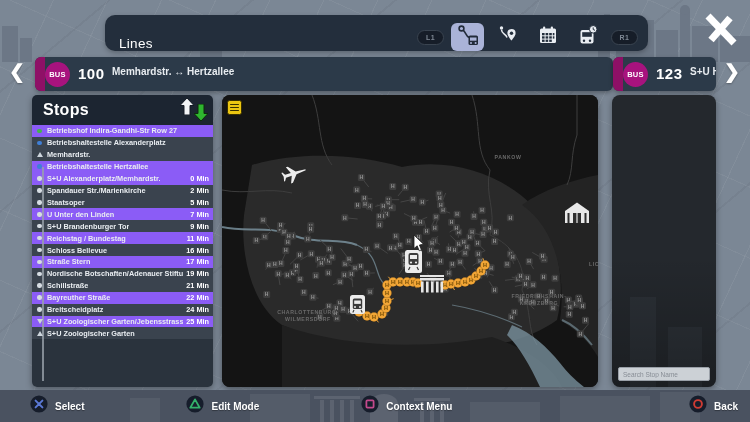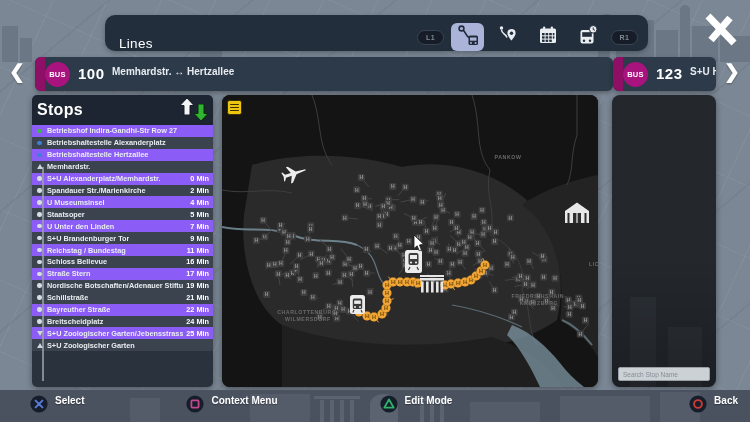--- a/index.html
+++ b/index.html
@@ -40,21 +40,21 @@
   .line-badge { position:absolute; left:10px; top:4.5px; width:25px; height:25px; border-radius:50%;
     background:#a8137e; color:#fff; font-size:7.5px; font-weight:bold; display:flex;
     align-items:center; justify-content:center; letter-spacing:.3px; }
   .line-number { position:absolute; left:43px; top:8px; color:#fff; font-size:15px; font-weight:bold; letter-spacing:.5px; }
   .line-route { position:absolute; left:77px; top:9px; color:#e8ecf0; font-size:10px; font-weight:bold; white-space:nowrap; }
 
   
   .stops-panel { position:absolute; left:32px; top:95px; width:181px; height:292px; z-index:3;
     border-radius:5px; overflow:hidden; box-shadow:0 2px 6px rgba(0,0,0,.35); }
   .stops-header { height:30px; background:#1c2531; display:flex; align-items:center;
-    padding-left:5px; position:relative; }
+    padding-left:11px; position:relative; }
   .stops-title { color:#fff; font-size:16px; font-weight:bold; letter-spacing:.3px; }
   .sort-arrows { position:absolute; right:5px; top:2px; width:32px; height:27px; }
   .sort-arrows .up { position:absolute; right:14px; top:1px; }
   .sort-arrows .down { position:absolute; right:0; top:7px; }
   .stops-list { position:relative; height:262px; background:#2a333d; }
   .stops-route-line { position:absolute; left:10px; width:1.5px; background:#98a1aa; opacity:.8; z-index:2; }
   .stop-row { height:11.909px; display:flex; align-items:center; padding-right:4px; position:relative; }
   .stop-row.odd { background:#8b5cf6; }
   .stop-row.even { background:#3a434e; }
   .marker { width:15px; flex:0 0 15px; display:flex; align-items:center; justify-content:center; z-index:3; }
@@ -84,21 +84,21 @@
   .search-input { position:absolute; left:6px; bottom:6px; width:92px; height:14px;
     background:#ccd1d6; border:1px solid #9aa0a8; border-radius:2px; font-size:6.5px;
     padding:0 4px; color:#4a5058; font-family:"Liberation Sans", sans-serif; }
   .search-input::placeholder { color:#878d95; }
 
   
   .bottom-bar { position:absolute; left:0; top:390px; width:750px; height:32px; background:#4a5260; z-index:5; }
   .bar-skyline { position:absolute; inset:0; }
   .hints-left { position:absolute; left:30px; top:0; bottom:0; display:flex; align-items:center; gap:102px; }
   .hints-right { position:absolute; right:12px; top:0; bottom:0; display:flex; align-items:center; }
-  .hint { display:flex; gap:7px; }
+  .hint { display:flex; align-items:center; gap:7px; }
   .hlabel { color:#fff; font-size:10px; font-weight:bold; text-shadow:0 1px 1px rgba(0,0,0,.35); white-space:nowrap; }
 </style>
 </head>
 <body>
 
 <div class="bg-pattern"></div>
 
 <svg class="bg-skyline" viewBox="0 0 750 62">
   <g fill="#6c7786">
     <rect x="2" y="26" width="16" height="36"></rect>
@@ -233,54 +233,47 @@
         <span class="sname">Betriebshof Indira-Gandhi-Str Row 27</span>
         <span class="stime"></span>
       </div>
       <div class="stop-row even">
         <span class="marker">
           <span class="dot-blue"></span>
         </span>
         <span class="sname">Betriebshaltestelle Alexanderplatz</span>
         <span class="stime"></span>
       </div>
+      <div class="stop-row even">
+        <span class="marker">
+          <span class="triangle-up"></span>
+        </span>
+        <span class="sname">Memhardstr.</span>
+        <span class="stime"></span>
+      </div>
       <div class="stop-row odd">
         <span class="marker">
           <span class="dot-blue"></span>
         </span>
         <span class="sname">Betriebshaltestelle Hertzallee</span>
         <span class="stime"></span>
       </div>
-      <div class="stop-row even">
-        <span class="marker">
-          <span class="triangle-up"></span>
-        </span>
-        <span class="sname">Memhardstr.</span>
-        <span class="stime"></span>
-      </div>
       <div class="stop-row odd">
         <span class="marker">
           <span class="dot-white"></span>
         </span>
         <span class="sname">S+U Alexanderplatz/Memhardstr.</span>
         <span class="stime">0 Min</span>
       </div>
       <div class="stop-row even">
         <span class="marker">
           <span class="dot-white"></span>
         </span>
         <span class="sname">Spandauer Str./Marienkirche</span>
         <span class="stime">2 Min</span>
-      </div>
-      <div class="stop-row odd">
-        <span class="marker">
-          <span class="dot-white"></span>
-        </span>
-        <span class="sname">U Museumsinsel</span>
-        <span class="stime">4 Min</span>
       </div>
       <div class="stop-row even">
         <span class="marker">
           <span class="dot-white"></span>
         </span>
         <span class="sname">Staatsoper</span>
         <span class="stime">5 Min</span>
       </div>
       <div class="stop-row odd">
         <span class="marker">
@@ -989,30 +982,30 @@
       <div class="hint">
         <span><svg width="18" height="18" viewBox="0 0 18 18">
             <circle cx="9" cy="9" r="8.6" fill="#161d2b"></circle>
             <path d="M5.6 5.6 L12.4 12.4 M12.4 5.6 L5.6 12.4" stroke="#5b79d6" stroke-width="2" stroke-linecap="round" fill="none"></path>
           </svg></span>
         <span class="hlabel">Select</span>
       </div>
       <div class="hint">
         <span><svg width="18" height="18" viewBox="0 0 18 18">
             <circle cx="9" cy="9" r="8.6" fill="#161d2b"></circle>
+            <path d="M9 4.4 L13.7 12.7 L4.3 12.7 Z" stroke="#33b06a" stroke-width="1.8" fill="none" stroke-linejoin="round"></path>
+          </svg></span>
+        <span class="hlabel">Edit Mode</span>
+      </div>
+      <div class="hint">
+        <span><svg width="18" height="18" viewBox="0 0 18 18">
+            <circle cx="9" cy="9" r="8.6" fill="#161d2b"></circle>
             <rect x="5.4" y="5.4" width="7.2" height="7.2" rx="1" stroke="#c2498b" stroke-width="1.8" fill="none"></rect>
           </svg></span>
         <span class="hlabel">Context Menu</span>
-      </div>
-      <div class="hint">
-        <span><svg width="18" height="18" viewBox="0 0 18 18">
-            <circle cx="9" cy="9" r="8.6" fill="#161d2b"></circle>
-            <path d="M9 4.4 L13.7 12.7 L4.3 12.7 Z" stroke="#33b06a" stroke-width="1.8" fill="none" stroke-linejoin="round"></path>
-          </svg></span>
-        <span class="hlabel">Edit Mode</span>
       </div>
     </div>
   <div class="hints-right" id="hints-right">
       <div class="hint">
         <span><svg width="18" height="18" viewBox="0 0 18 18">
             <circle cx="9" cy="9" r="8.6" fill="#161d2b"></circle>
             <circle cx="9" cy="9" r="3.9" stroke="#cf3b33" stroke-width="1.9" fill="none"></circle>
           </svg></span>
         <span class="hlabel">Back</span>
       </div>

